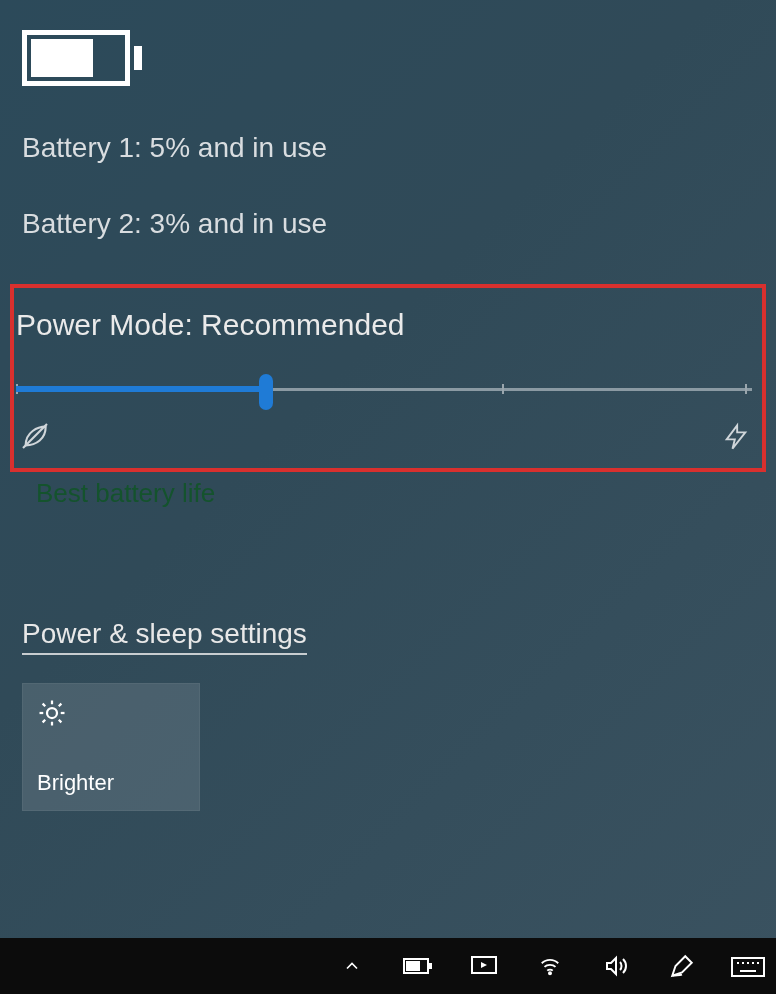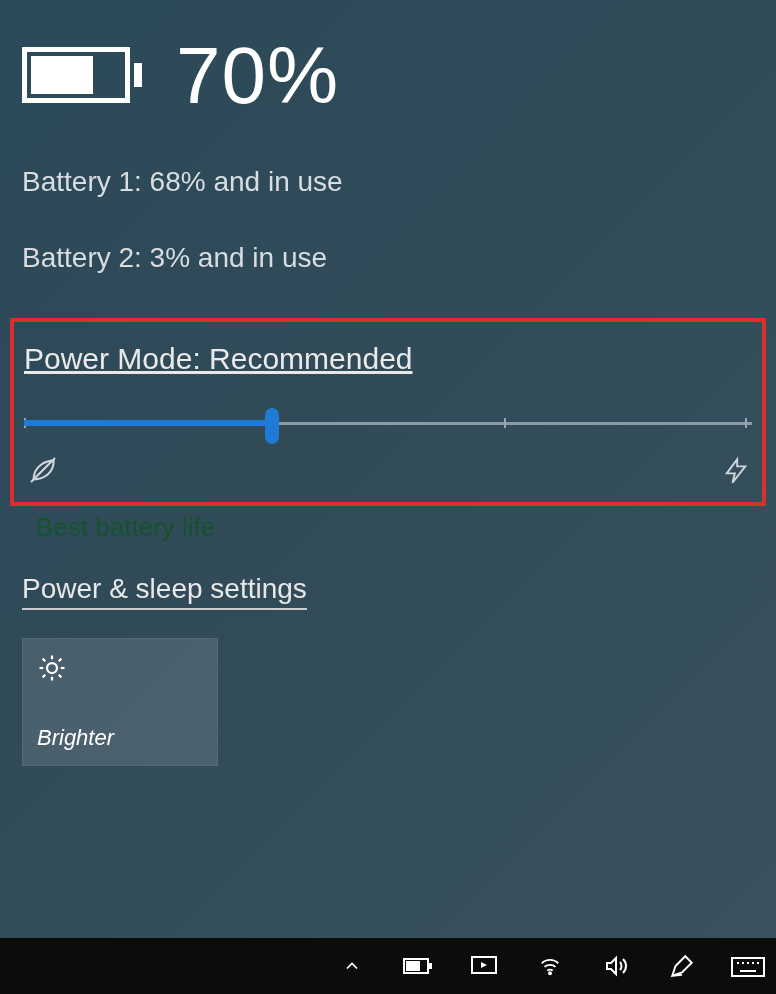--- a/index.html
+++ b/index.html
@@ -36,23 +36,22 @@
   }
   .pct {
     font-size: 80px; font-weight: 300; color: #fff; letter-spacing: 1px;
   }
   .batt-line {
     font-size: 28px; color: #d9dde0; margin-bottom: 44px;
   }
   .highlight {
     border: 4px solid #d9302e;
     margin-left: -12px; margin-right: -12px;
-    padding: 20px 10px 14px 10px;
+    padding: 20px 10px 14px 2px;
     margin-top: 10px;
-    text-decoration: underline;
   }
   .mode-label {
     font-size: 30px; color: #eaeaea; margin-bottom: 32px;
   }
   .slider-wrap { position: relative; height: 44px; }
   .slider-track-full {
     position: absolute; left: 0; right: 0; top: 14px; height: 3px;
     background: #8b9aa3;
   }
   .slider-track-fill {
@@ -73,35 +72,34 @@
     padding: 0 2px;
   }
   .leaf, .bolt { color: #d0d6da; }
   .labels-row {
     display: flex; justify-content: space-between;
     font-size: 26px; color: #14532d;
     padding: 6px 14px 0 14px;
   }
   .settings-link {
     display: inline-block;
-    margin-top: 30px;
+    margin-top: 109px;
     font-size: 28px; color: #e8e8e8;
     border-bottom: 2px solid #c8cdd0;
     padding-bottom: 3px;
     cursor: pointer;
   }
   .bright-tile {
     margin-top: 28px;
-    width: 196px; height: 128px;
+    width: 178px; height: 128px;
     background: rgba(255,255,255,0.12);
     border: 1px solid rgba(255,255,255,0.05);
     padding: 14px 14px;
     display: flex; flex-direction: column; justify-content: space-between;
     cursor: pointer;
-    font-style: italic;
   }
   .sun-icon { color: #fff; }
   .bright-label { font-size: 22px; color: #fff; }
   .taskbar {
     position: absolute; left: 0; right: 0; bottom: 0;
     height: 56px; background: #0c0c0c;
     display: flex; align-items: center; justify-content: flex-end;
     gap: 26px; padding: 0 14px;
   }
   .tray-icon {
@@ -114,24 +112,23 @@
 <body>
 
 <div class="flyout">
 
   <div class="header-row">
     <div class="batt-icon">
       <div class="batt-body"></div>
       <div class="batt-fill"></div>
       <div class="batt-tip"></div>
     </div>
-    <div class="pct">70%</div>
-  </div>
-
-  <div class="batt-line">Battery 1: 68% and in use</div>
+  </div>
+
+  <div class="batt-line">Battery 1: 5% and in use</div>
   <div class="batt-line">Battery 2: 3% and in use</div>
 
   <div class="highlight">
     <div class="mode-label">Power Mode: Recommended</div>
     <div class="slider-wrap">
       <div class="slider-track-full"></div>
       <div class="tick t1"></div>
       <div class="tick t2"></div>
       <div class="tick t3"></div>
       <div class="slider-track-fill"></div>

